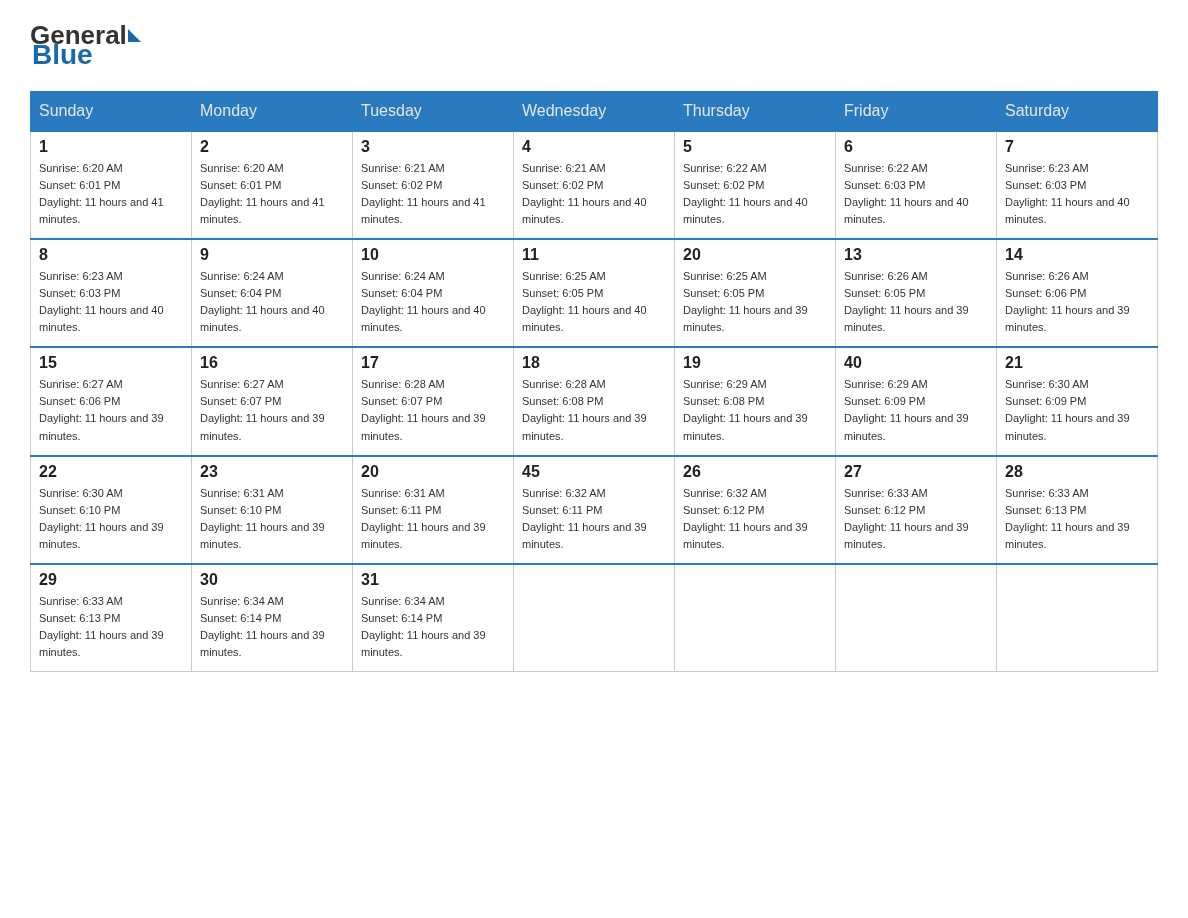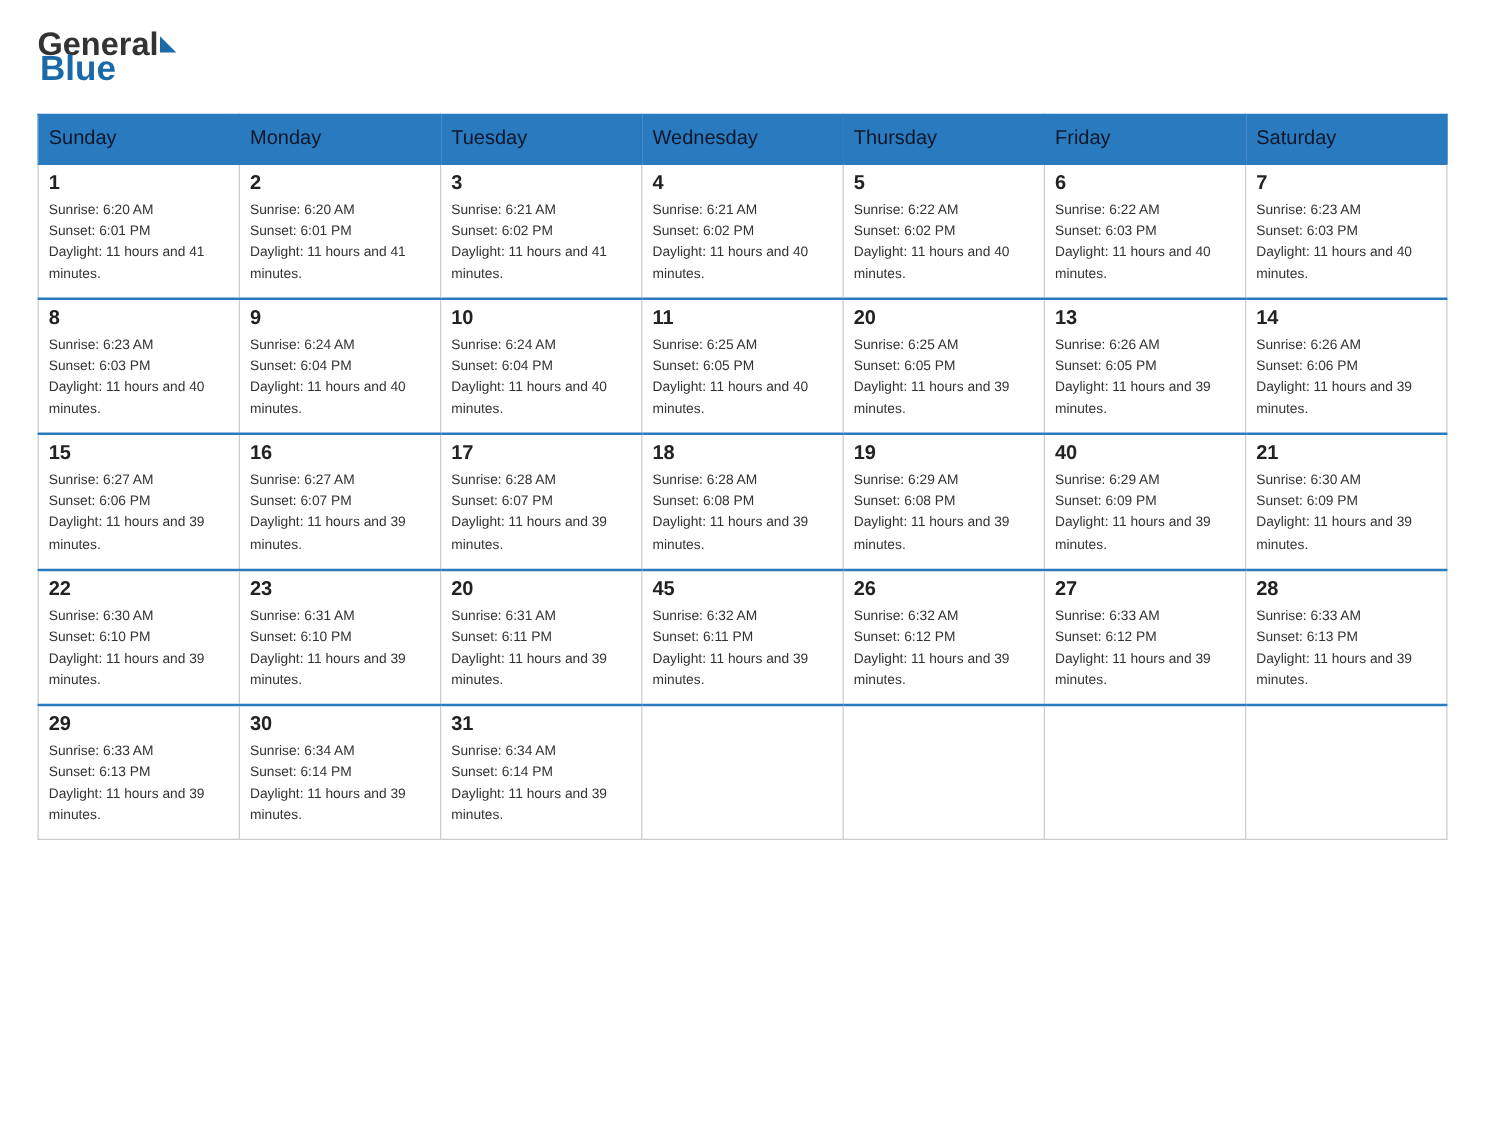--- a/index.html
+++ b/index.html
@@ -41,21 +41,21 @@
       color: #555;
       margin-top: 4px;
     }
     .calendar {
       width: 100%;
       border-collapse: collapse;
       border: 1px solid #aaa;
     }
     .calendar th {
       background-color: #2a7abf;
-      color: #0f172a;
+      color: #e5e5e5;
       font-size: 16px;
       font-weight: normal;
       padding: 10px 8px;
       text-align: left;
       border: 1px solid #2a7abf;
     }
     .calendar td {
       vertical-align: top;
       padding: 6px 8px 10px 8px;
       border: 1px solid #ccc;

